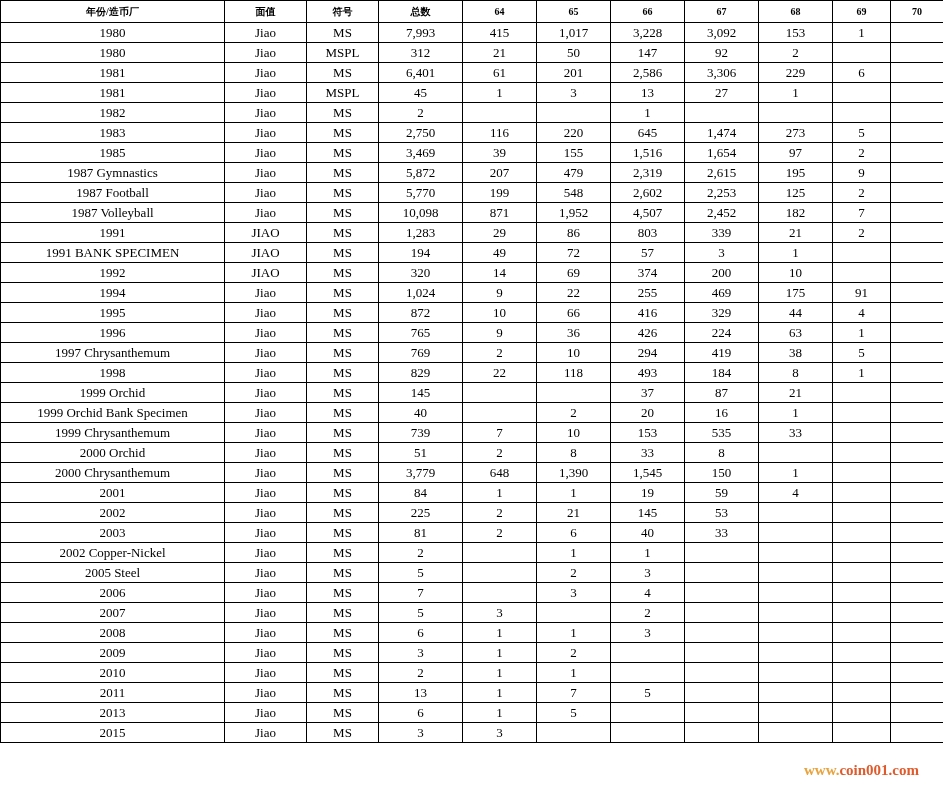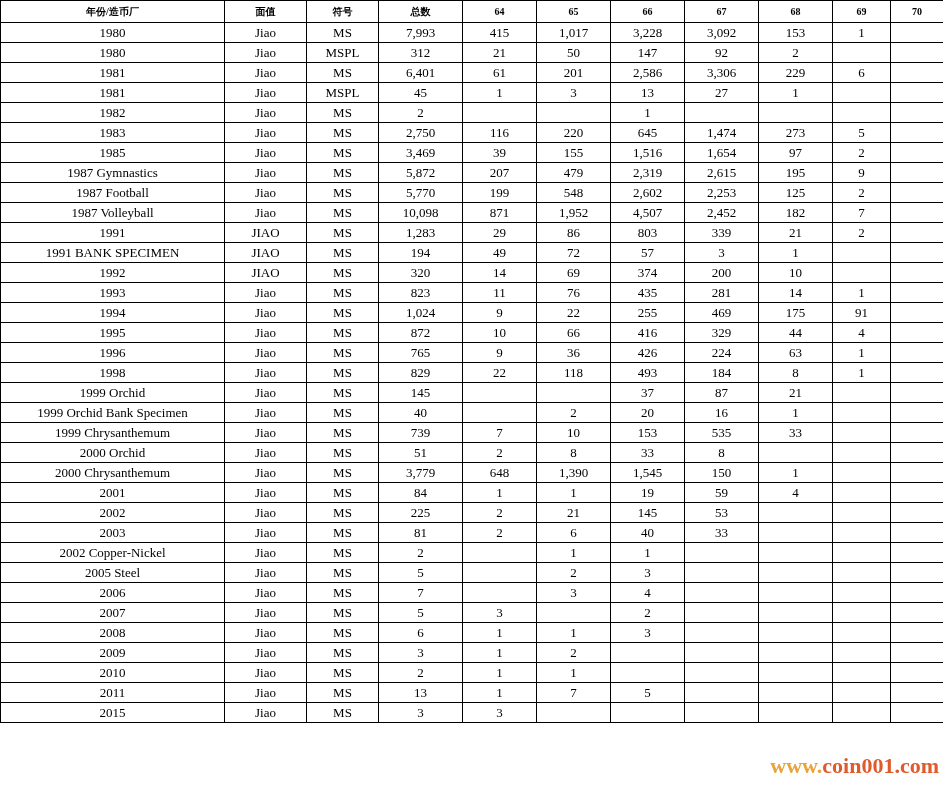--- a/index.html
+++ b/index.html
@@ -56,24 +56,24 @@
   col.c8 { width: 74px; }
   col.c9 { width: 58px; }
   col.c10 { width: 53px; }
 
   
   td.label { text-align: center; }
 
   
   .watermark {
     position: absolute;
-    right: 4px;
+    right: 24px;
     bottom: 18px;
     font-family: "Liberation Serif", serif;
-    font-size: 22px;
+    font-size: 15px;
     font-weight: bold;
     letter-spacing: 0px;
     pointer-events: none;
     user-select: none;
   }
   .watermark .wm-www { color: #e8a33d; }
   .watermark .wm-name { color: #e05a2b; }
   .watermark .wm-dom { color: #e05a2b; }
 </style>
 </head>
@@ -274,33 +274,20 @@
           <td>320</td>
           <td>14</td>
           <td>69</td>
           <td>374</td>
           <td>200</td>
           <td>10</td>
           <td></td>
           <td></td>
         </tr>
         <tr>
-          <td class="label">1993</td>
-          <td>Jiao</td>
-          <td>MS</td>
-          <td>823</td>
-          <td>11</td>
-          <td>76</td>
-          <td>435</td>
-          <td>281</td>
-          <td>14</td>
-          <td>1</td>
-          <td></td>
-        </tr>
-        <tr>
           <td class="label">1994</td>
           <td>Jiao</td>
           <td>MS</td>
           <td>1,024</td>
           <td>9</td>
           <td>22</td>
           <td>255</td>
           <td>469</td>
           <td>175</td>
           <td>91</td>
@@ -326,20 +313,33 @@
           <td>765</td>
           <td>9</td>
           <td>36</td>
           <td>426</td>
           <td>224</td>
           <td>63</td>
           <td>1</td>
           <td></td>
         </tr>
         <tr>
+          <td class="label">1997 Chrysanthemum</td>
+          <td>Jiao</td>
+          <td>MS</td>
+          <td>769</td>
+          <td>2</td>
+          <td>10</td>
+          <td>294</td>
+          <td>419</td>
+          <td>38</td>
+          <td>5</td>
+          <td></td>
+        </tr>
+        <tr>
           <td class="label">1998</td>
           <td>Jiao</td>
           <td>MS</td>
           <td>829</td>
           <td>22</td>
           <td>118</td>
           <td>493</td>
           <td>184</td>
           <td>8</td>
           <td>1</td>
@@ -547,20 +547,33 @@
           <td>13</td>
           <td>1</td>
           <td>7</td>
           <td>5</td>
           <td></td>
           <td></td>
           <td></td>
           <td></td>
         </tr>
         <tr>
+          <td class="label">2013</td>
+          <td>Jiao</td>
+          <td>MS</td>
+          <td>6</td>
+          <td>1</td>
+          <td>5</td>
+          <td></td>
+          <td></td>
+          <td></td>
+          <td></td>
+          <td></td>
+        </tr>
+        <tr>
           <td class="label">2015</td>
           <td>Jiao</td>
           <td>MS</td>
           <td>3</td>
           <td>3</td>
           <td></td>
           <td></td>
           <td></td>
           <td></td>
           <td></td>

